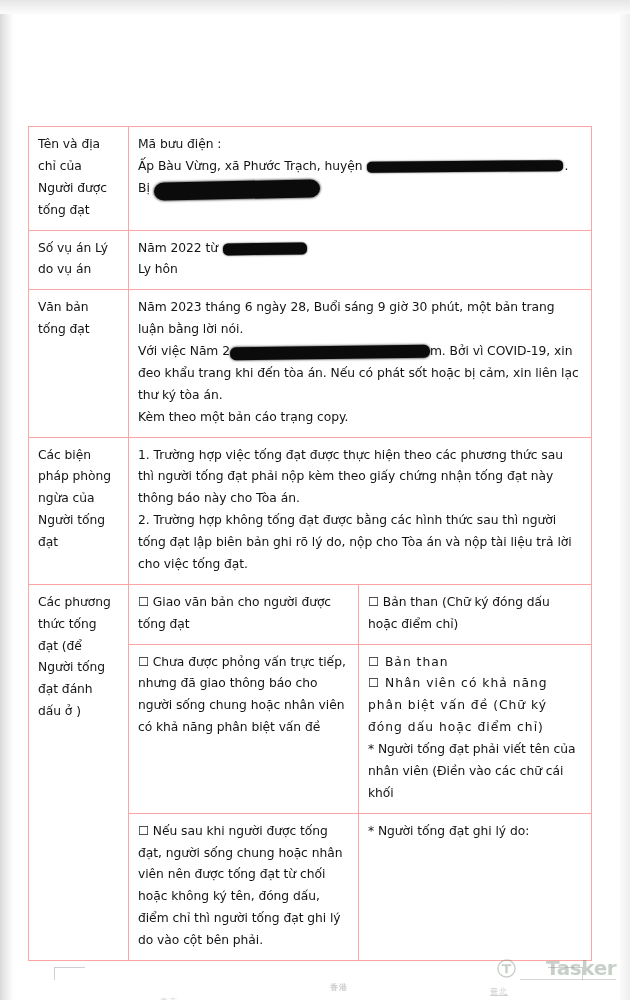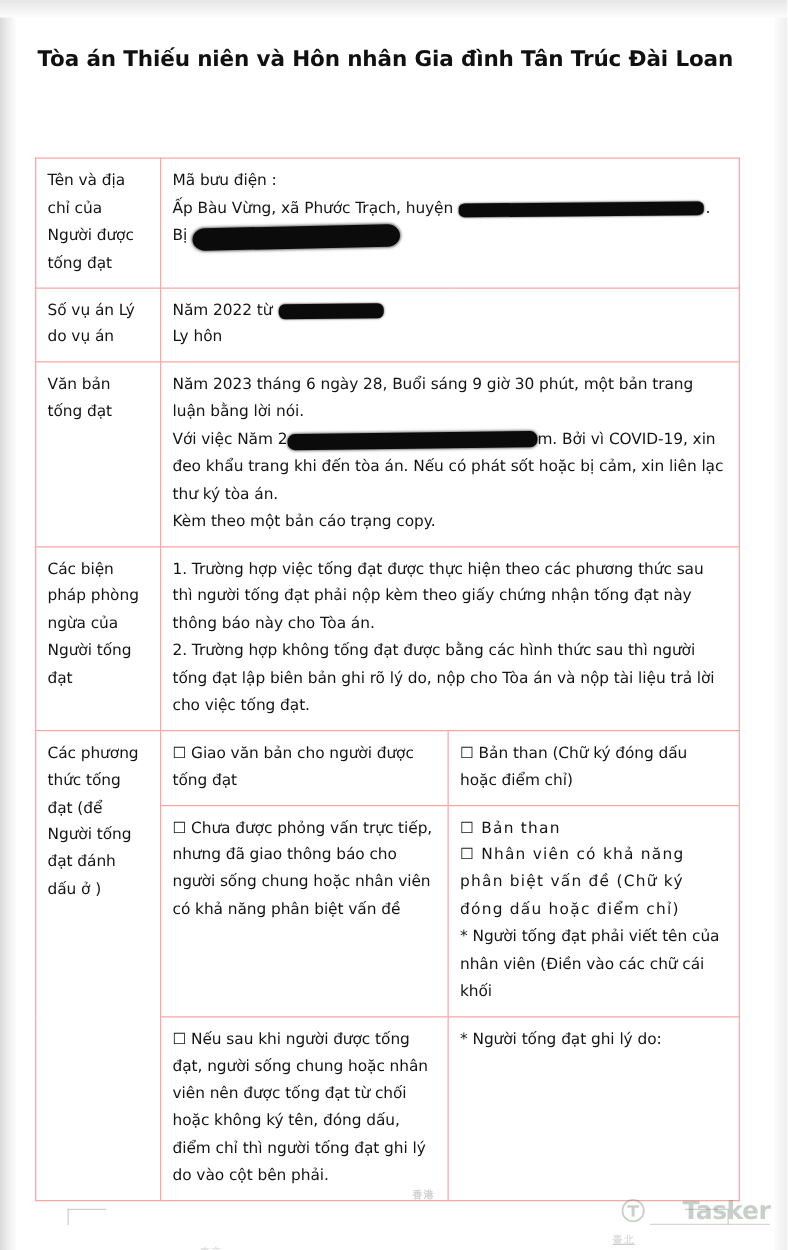--- a/index.html
+++ b/index.html
@@ -149,21 +149,21 @@
     left: 548px; top: 967px;
     width: 34px; height: 12px;
     border-right: 1px solid #cfcfcf;
     border-top: 1px solid #cfcfcf;
   }
   .footer-ghost-a {
     position: absolute; left: 160px; top: 978px;
     font-size: 8px; color: #cfcfcf; letter-spacing: 1px; margin-top: 18px;
   }
   .footer-ghost-b {
-    position: absolute; left: 330px; top: 950px;
+    position: absolute; left: 330px; top: 982px;
     font-size: 8px; color: #cfcfcf; letter-spacing: 1px; font-weight: bold;
   }
   .footer-ghost-c {
     position: absolute; left: 490px; top: 986px;
     font-size: 8px; color: #cfcfcf; letter-spacing: 1px; text-decoration: underline;
   }
 
   
   .watermark {
     position: absolute;
@@ -193,21 +193,20 @@
 </style>
 </head>
 <body>
 
 <div id="page">
 
   <div class="scan-edge-left"></div>
   <div class="scan-edge-right"></div>
   <div class="scan-edge-top"></div>
 
-  <div class="doc-title">Tòa án Thiếu niên và Hôn nhân Gia đình Tân Trúc Đài Loan</div>
 
   <table class="doc-table">
     <colgroup>
       <col class="col-label">
       <col class="col-mid">
       <col>
     </colgroup>
     <tbody>
 
       <tr>

